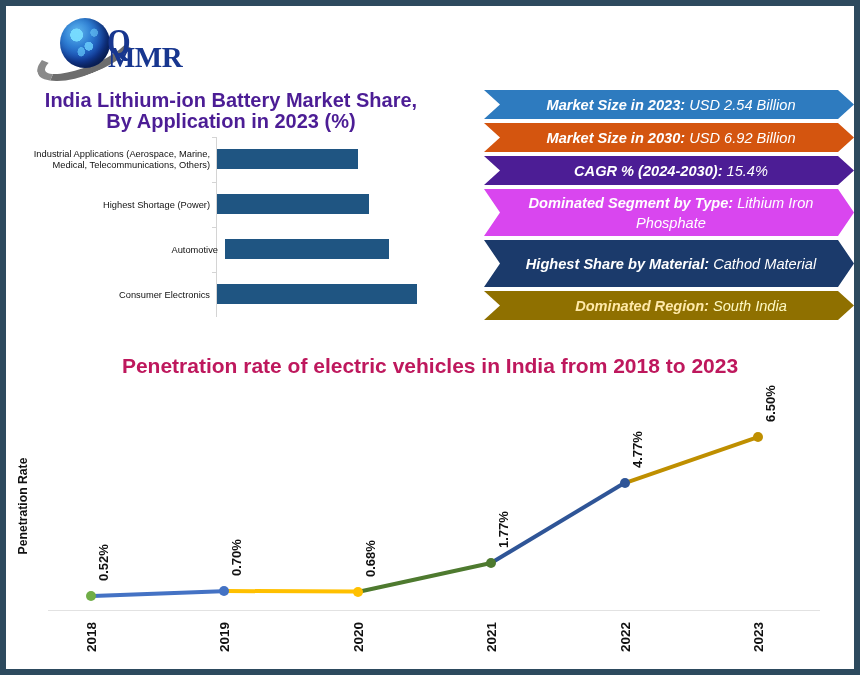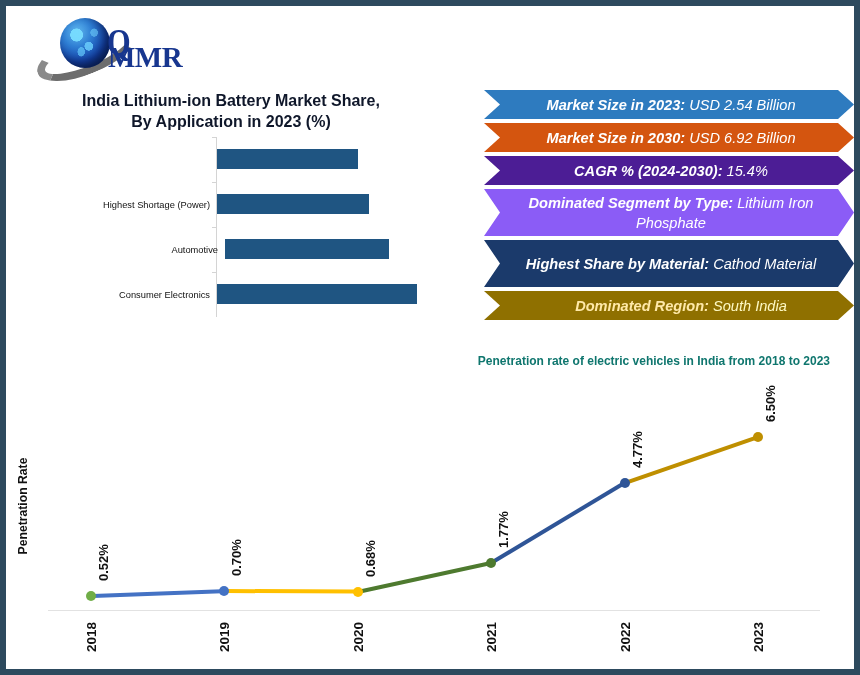--- a/index.html
+++ b/index.html
@@ -80,21 +80,21 @@
   }
 
   
   #barchart {
     position: absolute; left: 0px; top: 84px;
     width: 440px; height: 235px;
   }
   #bar-title {
     position: absolute; left: 30px; top: 0px;
     width: 390px; text-align: center;
-    font-size: 16px; font-weight: bold; color: #0f172a;
+    font-size: 20px; font-weight: bold; color: #4c1d95;
     line-height: 21px;
   }
   #bar-plot {
     position: absolute; left: 0px; top: 47px;
     width: 430px; height: 180px;
   }
   #bar-axis {
     position: absolute; left: 210px; top: 0px;
     width: 1px; height: 180px;
     background: #d4d4d4;
@@ -142,22 +142,22 @@
   .banner.gold .b-key { color: #ffe9a8; margin-left: 20px; }
   .banner.gold .b-val { color: #fef9c3; }
 
   
   #linechart {
     position: absolute; left: 0px; top: 338px;
     width: 848px; height: 325px;
   }
   #line-title {
     position: absolute; left: 24px; top: 10px;
-    width: 800px; text-align: right;
-    font-size: 12px; font-weight: bold; color: #0f766e;
+    width: 800px; text-align: center;
+    font-size: 21px; font-weight: bold; color: #be185d;
   }
   #ylabel {
     position: absolute; left: -43px; top: 155px;
     width: 120px; text-align: center;
     font-size: 12.2px; font-weight: bold; color: #111;
     transform: rotate(-90deg);
   }
   #line-plot {
     position: absolute; left: 0px; top: 40px;
     width: 848px; height: 285px;
@@ -205,20 +205,21 @@
 
   <div id="barchart">
     <div id="bar-title">
       <span>India Lithium-ion Battery  Market Share,</span><br>
       <span>By Application in 2023 (%)</span>
     </div>
     <div id="bar-plot">
       <div id="bar-axis"></div>
       <div id="bar-rows">
           <div class="bar-row" style="top: 0px;">
+            <div class="bar-label">Industrial Applications (Aerospace, Marine, Medical, Telecommunications, Others)</div>
             <div class="bar-fill" style="width: 140.908px; background: rgb(31, 85, 130);"></div>
           </div>
           <div class="bar-row" style="top: 45px;">
             <div class="bar-label">Highest Shortage (Power)</div>
             <div class="bar-fill" style="width: 151.558px; background: rgb(31, 85, 130);"></div>
           </div>
           <div class="bar-row" style="top: 90px; margin-left: 8px;">
             <div class="bar-label">Automotive</div>
             <div class="bar-fill" style="width: 163.846px; background: rgb(31, 85, 130);"></div>
           </div>
@@ -237,21 +238,21 @@
   <div id="banners">
       <div class="banner h1" style="background: rgb(46, 123, 191);">
         <div><span class="b-key">Market Size in 2023:</span><span class="b-val"> USD 2.54 Billion</span></div>
       </div>
       <div class="banner h1" style="background: rgb(212, 85, 15);">
         <div><span class="b-key">Market Size in 2030:</span><span class="b-val"> USD 6.92 Billion</span></div>
       </div>
       <div class="banner h1" style="background: #4c1d95;">
         <div><span class="b-key">CAGR % (2024-2030):</span><span class="b-val"> 15.4%</span></div>
       </div>
-      <div class="banner h2" style="background: #8b5cf6;">
+      <div class="banner h2" style="background: #d946ef;">
         <div><span class="b-key">Dominated Segment by Type:</span><span class="b-val"> Lithium Iron Phosphate</span></div>
       </div>
       <div class="banner h2" style="background: rgb(27, 58, 107);">
         <div><span class="b-key">Highest Share by Material:</span><span class="b-val"> Cathod Material</span></div>
       </div>
       <div class="banner h1 gold" style="background: rgb(143, 112, 0);">
         <div><span class="b-key">Dominated Region:</span><span class="b-val"> South India</span></div>
       </div>
     </div>
 

